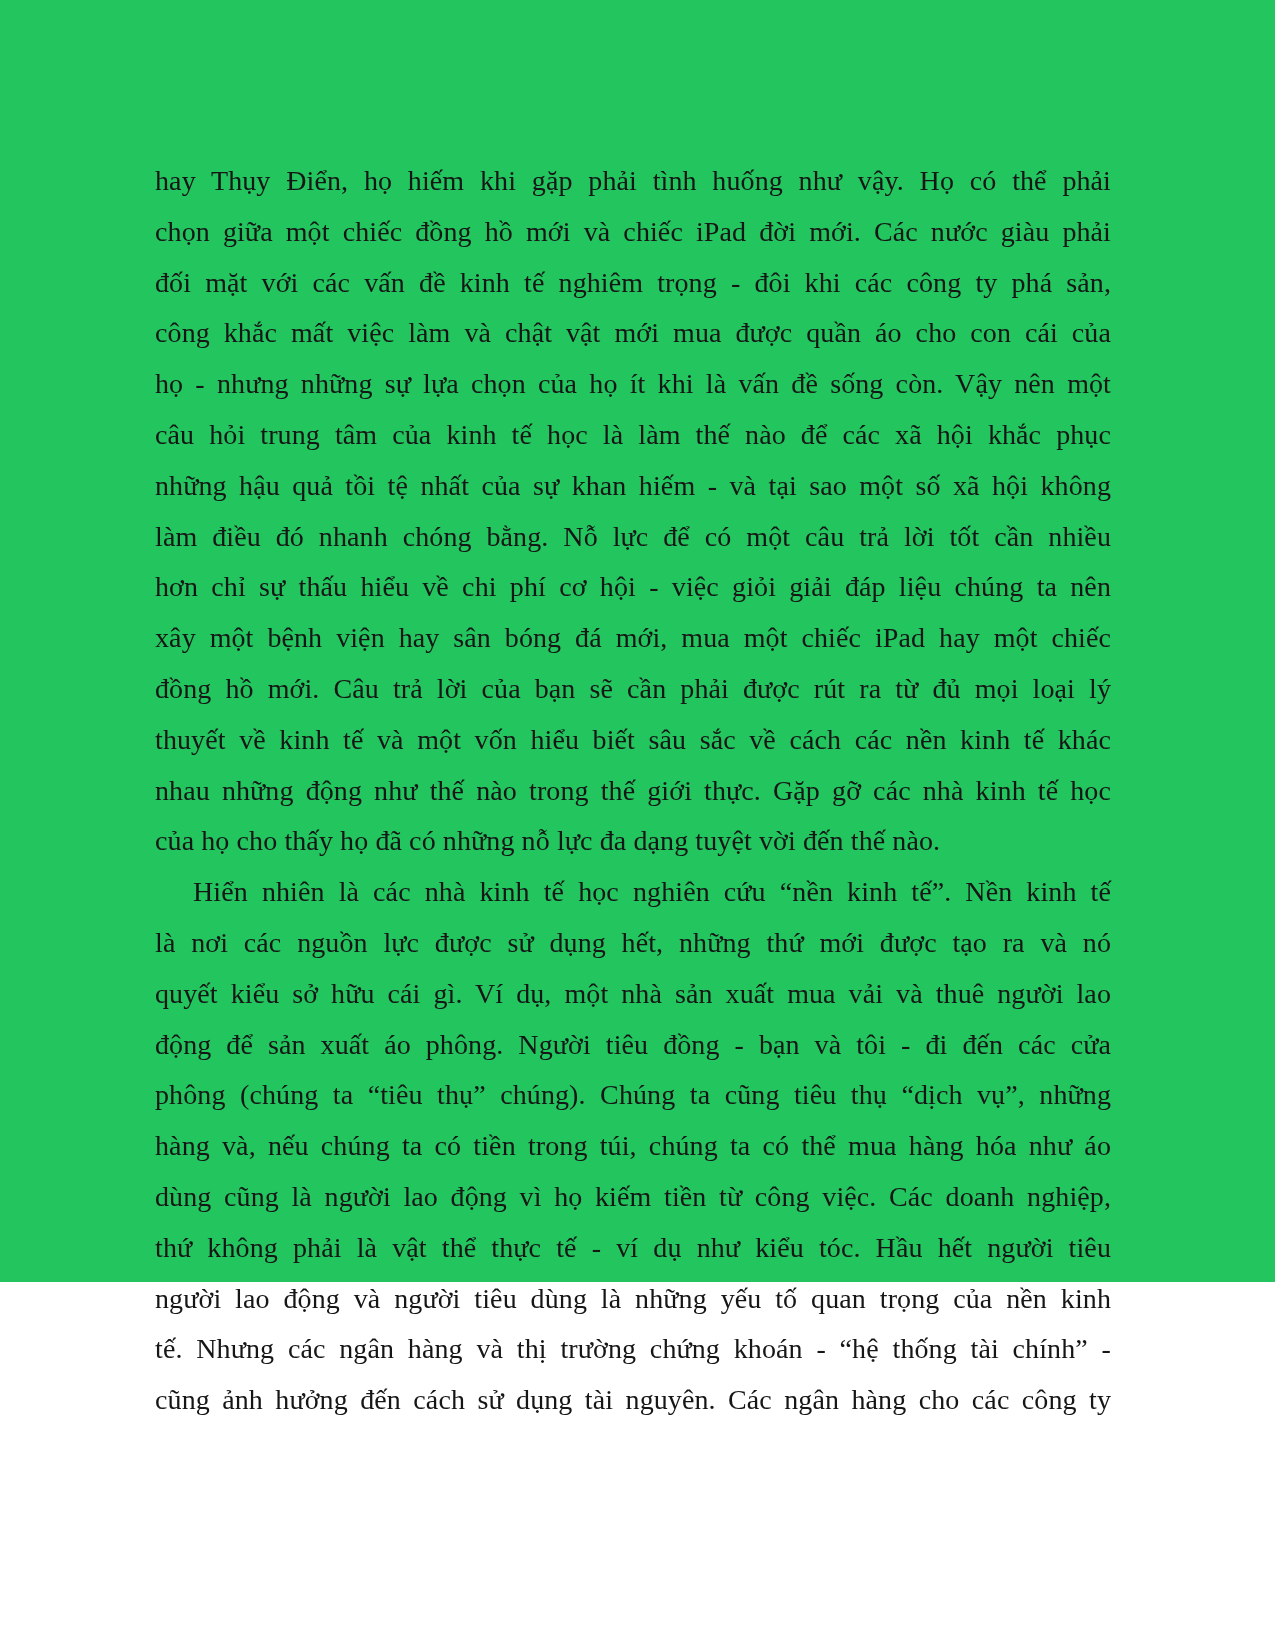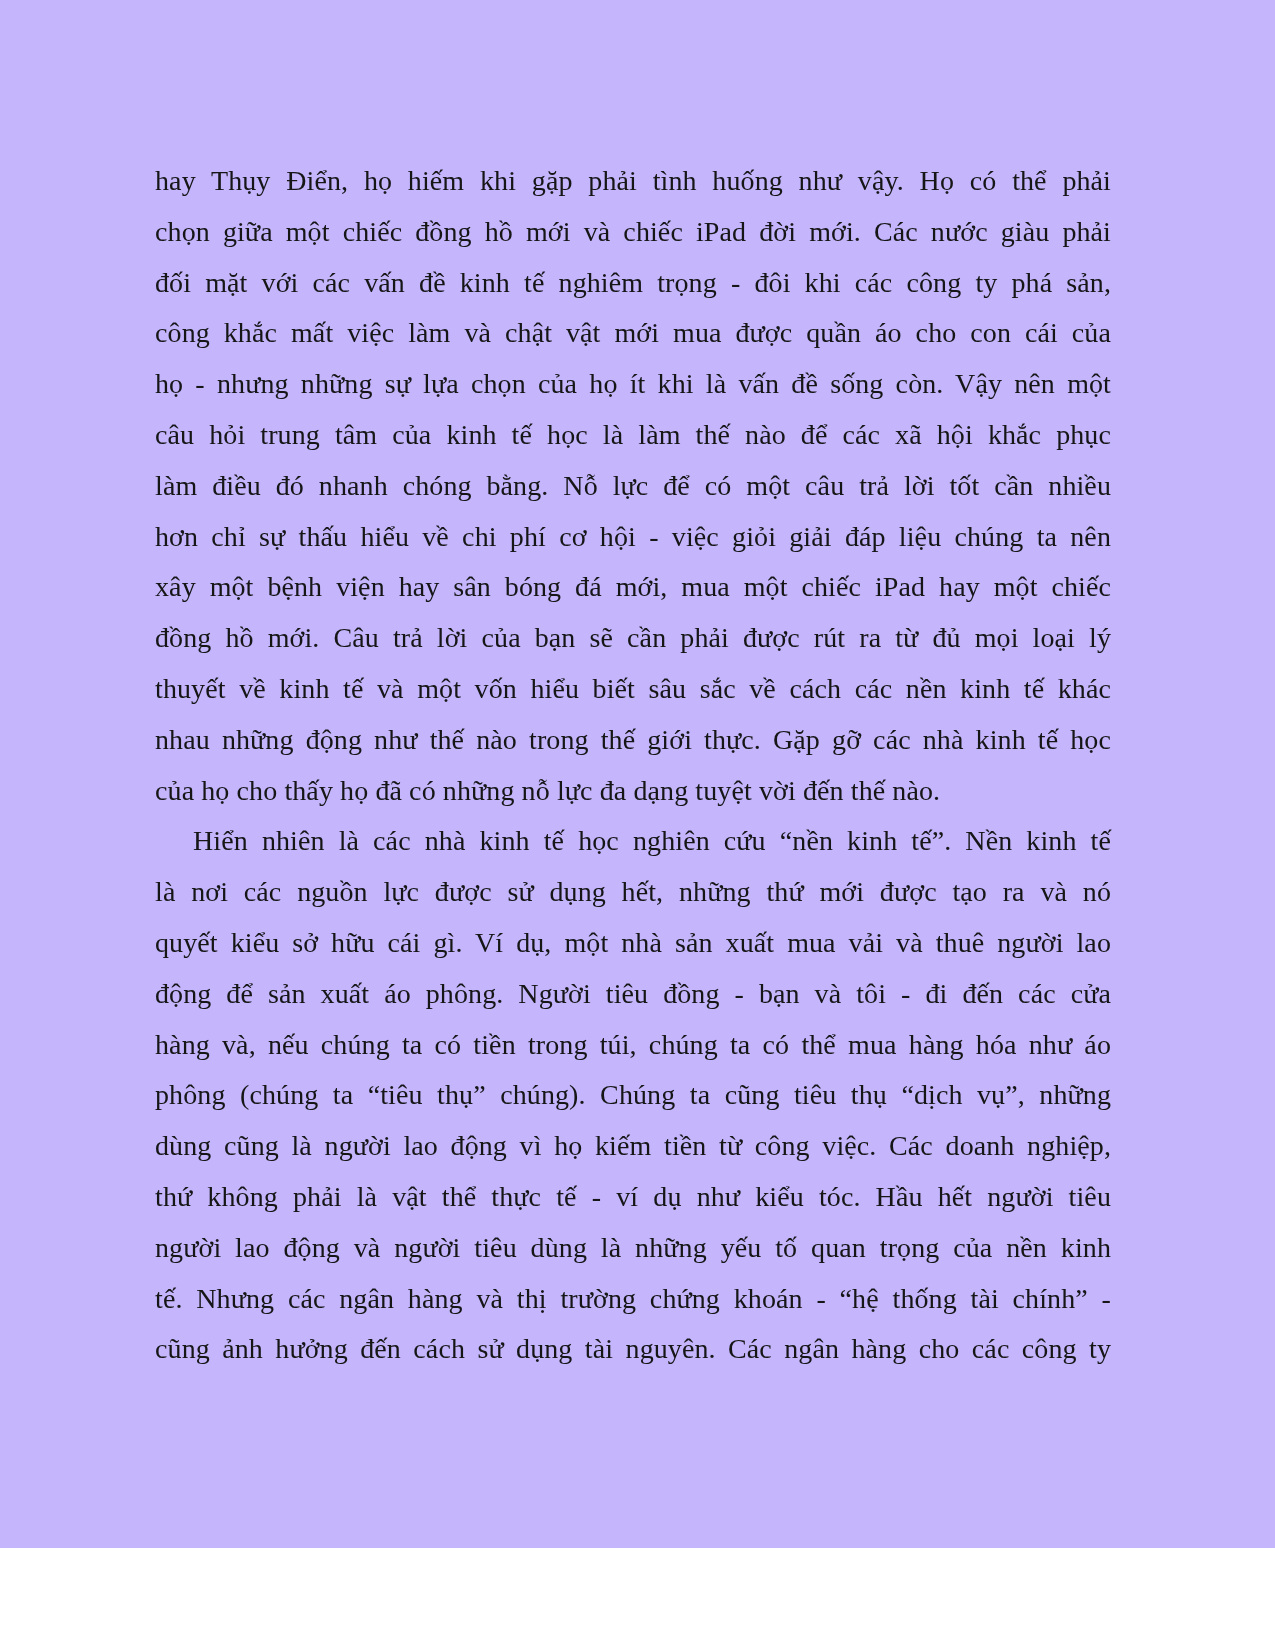--- a/index.html
+++ b/index.html
@@ -12,22 +12,22 @@
     background: #ffffff;
     font-family: "Liberation Serif", "DejaVu Serif", serif;
     overflow: hidden;
     position: relative;
   }
   .page {
     position: absolute;
     left: 0;
     top: 0;
     width: 1275px;
-    height: 1548px;
-    background: #c4b5fd;
+    height: 1282px;
+    background: #22c55e;
   }
   .page-text {
     position: absolute;
     left: 155px;
     top: 156px;
     width: 956px;
     color: #161616;
     font-size: 28px;
   }
   .paragraph {
@@ -54,35 +54,36 @@
 
 <div class="page">
   <div class="page-text" style="color: rgb(22, 22, 22);">
       <div class="paragraph">
         <div class="line">hay Thụy Điển, họ hiếm khi gặp phải tình huống như vậy. Họ có thể phải</div>
         <div class="line">chọn giữa một chiếc đồng hồ mới và chiếc iPad đời mới. Các nước giàu phải</div>
         <div class="line">đối mặt với các vấn đề kinh tế nghiêm trọng - đôi khi các công ty phá sản,</div>
         <div class="line">công khắc mất việc làm và chật vật mới mua được quần áo cho con cái của</div>
         <div class="line">họ - nhưng những sự lựa chọn của họ ít khi là vấn đề sống còn. Vậy nên một</div>
         <div class="line">câu hỏi trung tâm của kinh tế học là làm thế nào để các xã hội khắc phục</div>
+        <div class="line">những hậu quả tồi tệ nhất của sự khan hiếm - và tại sao một số xã hội không</div>
         <div class="line">làm điều đó nhanh chóng bằng. Nỗ lực để có một câu trả lời tốt cần nhiều</div>
         <div class="line">hơn chỉ sự thấu hiểu về chi phí cơ hội - việc giỏi giải đáp liệu chúng ta nên</div>
         <div class="line">xây một bệnh viện hay sân bóng đá mới, mua một chiếc iPad hay một chiếc</div>
         <div class="line">đồng hồ mới. Câu trả lời của bạn sẽ cần phải được rút ra từ đủ mọi loại lý</div>
         <div class="line">thuyết về kinh tế và một vốn hiểu biết sâu sắc về cách các nền kinh tế khác</div>
         <div class="line">nhau những động như thế nào trong thế giới thực. Gặp gỡ các nhà kinh tế học</div>
         <div class="line last">của họ cho thấy họ đã có những nỗ lực đa dạng tuyệt vời đến thế nào.</div>
       </div>
       <div class="paragraph">
         <div class="line indent">Hiển nhiên là các nhà kinh tế học nghiên cứu “nền kinh tế”. Nền kinh tế</div>
         <div class="line">là nơi các nguồn lực được sử dụng hết, những thứ mới được tạo ra và nó</div>
         <div class="line">quyết kiểu sở hữu cái gì. Ví dụ, một nhà sản xuất mua vải và thuê người lao</div>
         <div class="line">động để sản xuất áo phông. Người tiêu đồng - bạn và tôi - đi đến các cửa</div>
+        <div class="line">phông (chúng ta “tiêu thụ” chúng). Chúng ta cũng tiêu thụ “dịch vụ”, những</div>
         <div class="line">hàng và, nếu chúng ta có tiền trong túi, chúng ta có thể mua hàng hóa như áo</div>
-        <div class="line">phông (chúng ta “tiêu thụ” chúng). Chúng ta cũng tiêu thụ “dịch vụ”, những</div>
         <div class="line">dùng cũng là người lao động vì họ kiếm tiền từ công việc. Các doanh nghiệp,</div>
         <div class="line">thứ không phải là vật thể thực tế - ví dụ như kiểu tóc. Hầu hết người tiêu</div>
         <div class="line">người lao động và người tiêu dùng là những yếu tố quan trọng của nền kinh</div>
         <div class="line">tế. Nhưng các ngân hàng và thị trường chứng khoán - “hệ thống tài chính” -</div>
         <div class="line">cũng ảnh hưởng đến cách sử dụng tài nguyên. Các ngân hàng cho các công ty</div>
       </div>
     </div>
 </div>
 
 </body></html>

